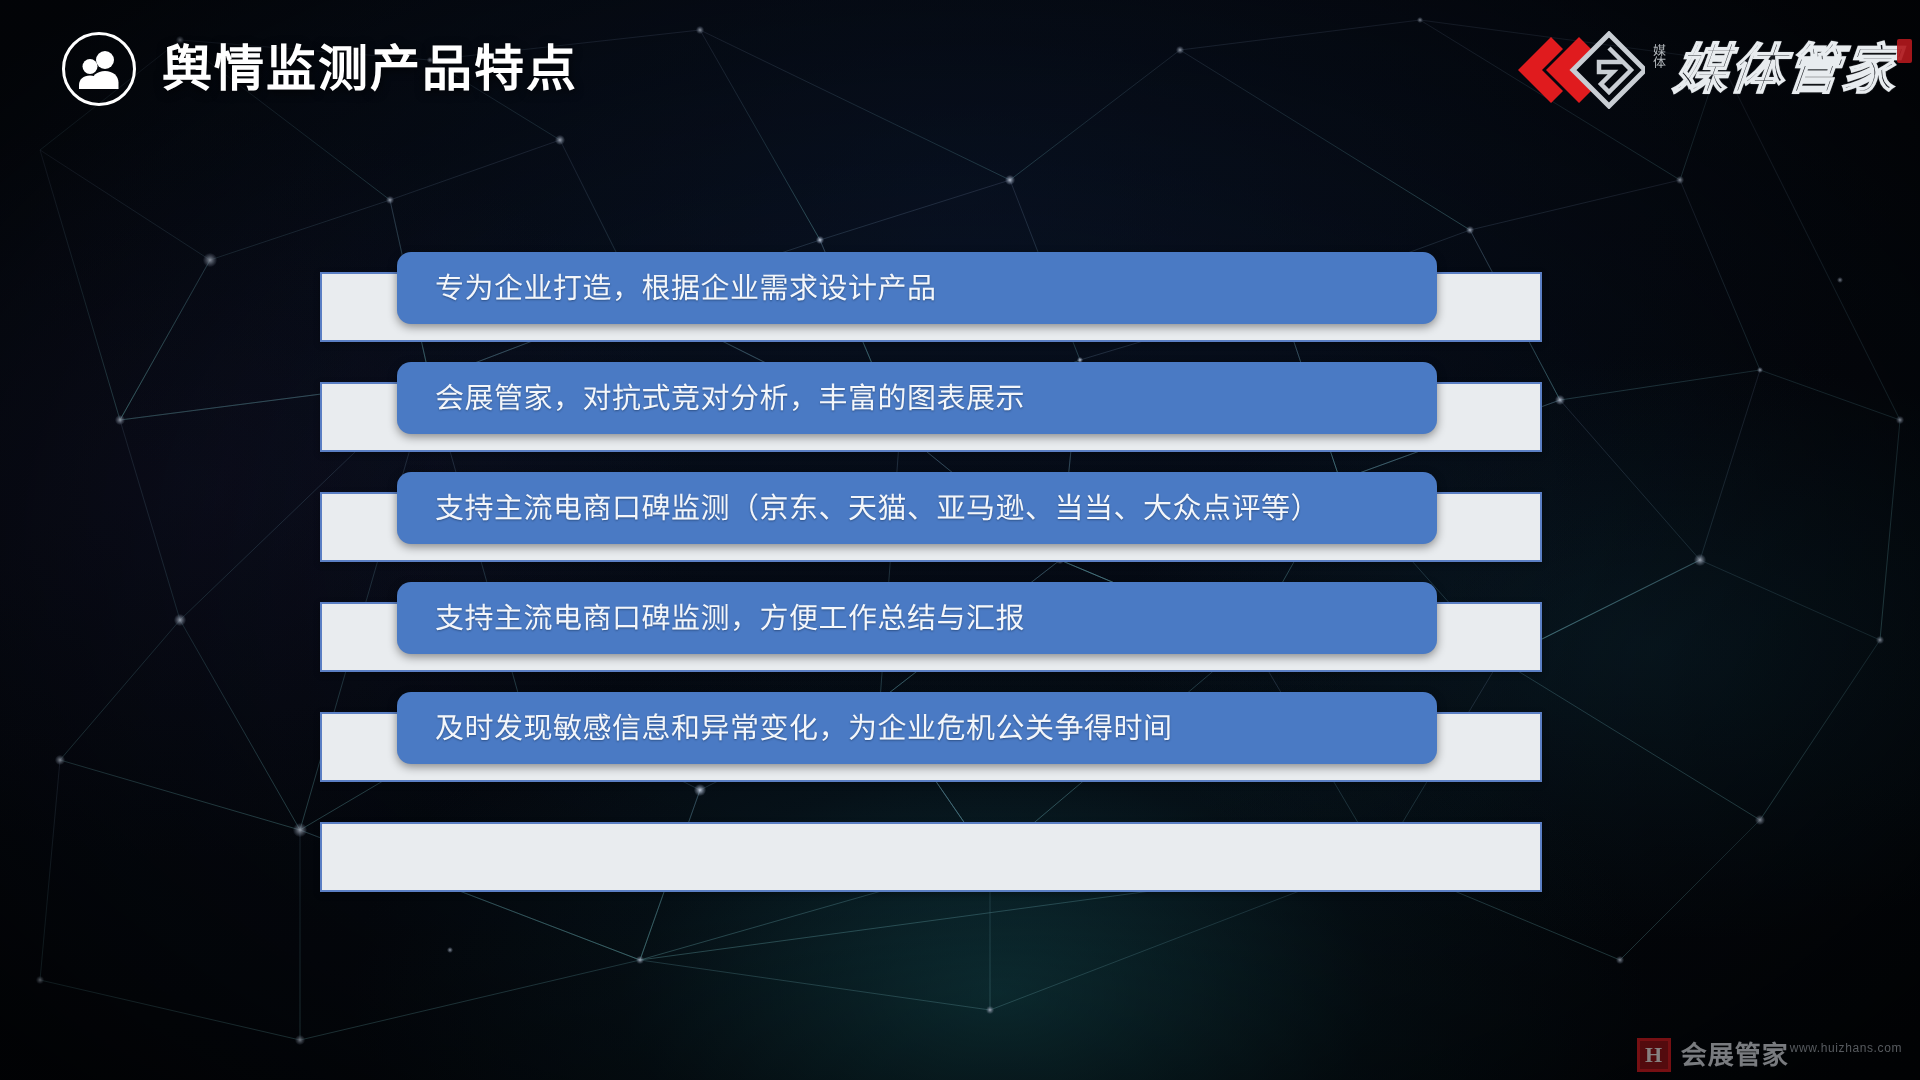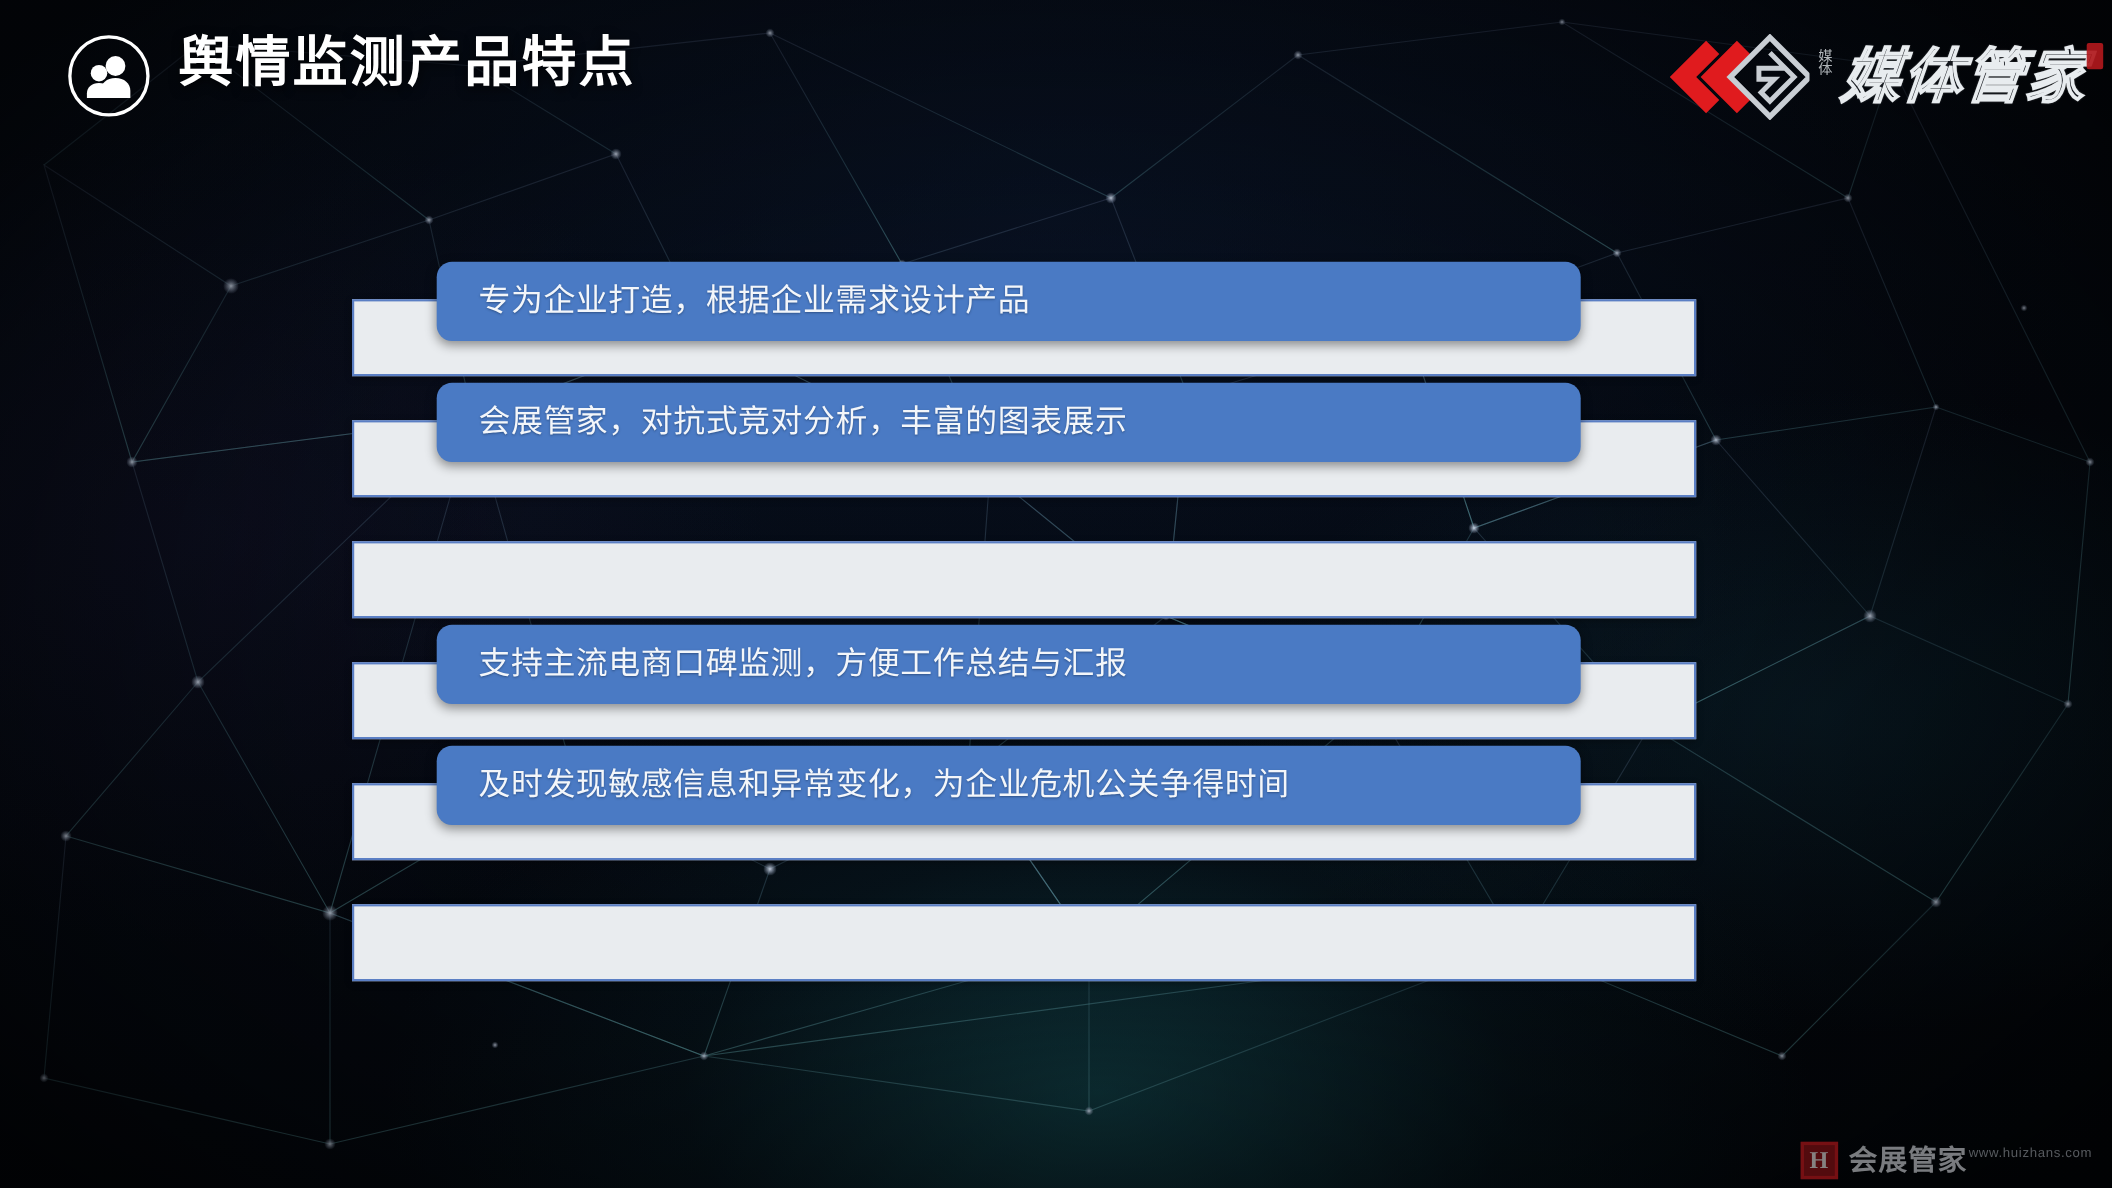--- a/index.html
+++ b/index.html
@@ -42,21 +42,21 @@
   #header {
     position:absolute;
     left:0; top:0;
     width:1920px; height:150px;
     z-index:6;
   }
 
   .title-block {
     position:absolute;
     left:62px; top:32px;
-    display:flex; align-items:flex-start;
+    display:flex; align-items:center;
     gap:26px;
   }
 
   .users-icon {
     width:74px; height:74px;
     border:3px solid #ffffff;
     border-radius:50%;
     display:flex; align-items:center; justify-content:center;
     flex:0 0 auto;
   }
@@ -136,21 +136,21 @@
     left:320px; top:36px;
     width:1222px; height:70px;
     background:#e9ecef;
     border:2px solid #5b7fc4;
     box-shadow:0 2px 6px rgba(0,0,0,0.35);
   }
 
   
   .feature-pill {
     position:absolute;
-    left:397px; top:2px;
+    left:397px; top:16px;
     width:1040px; height:72px;
     background:#4a7ac4;
     border-radius:14px;
     display:flex; align-items:center;
     padding:0 0 0 38px;
     box-shadow:0 3px 10px rgba(0,0,0,0.42);
     text-align:right;
   }
 
   .feature-text {
@@ -337,20 +337,23 @@
 
     <div class="feature-row">
       <div class="feature-plate"></div>
       <div class="feature-pill">
         <span class="feature-text">会展管家，对抗式竞对分析，丰富的图表展示</span>
       </div>
     </div>
 
     <div class="feature-row">
       <div class="feature-plate"></div>
+      <div class="feature-pill">
+        <span class="feature-text">支持主流电商口碑监测（京东、天猫、亚马逊、当当、大众点评等）</span>
+      </div>
     </div>
 
     <div class="feature-row">
       <div class="feature-plate"></div>
       <div class="feature-pill">
         <span class="feature-text">支持主流电商口碑监测，方便工作总结与汇报</span>
       </div>
     </div>
 
     <div class="feature-row">

